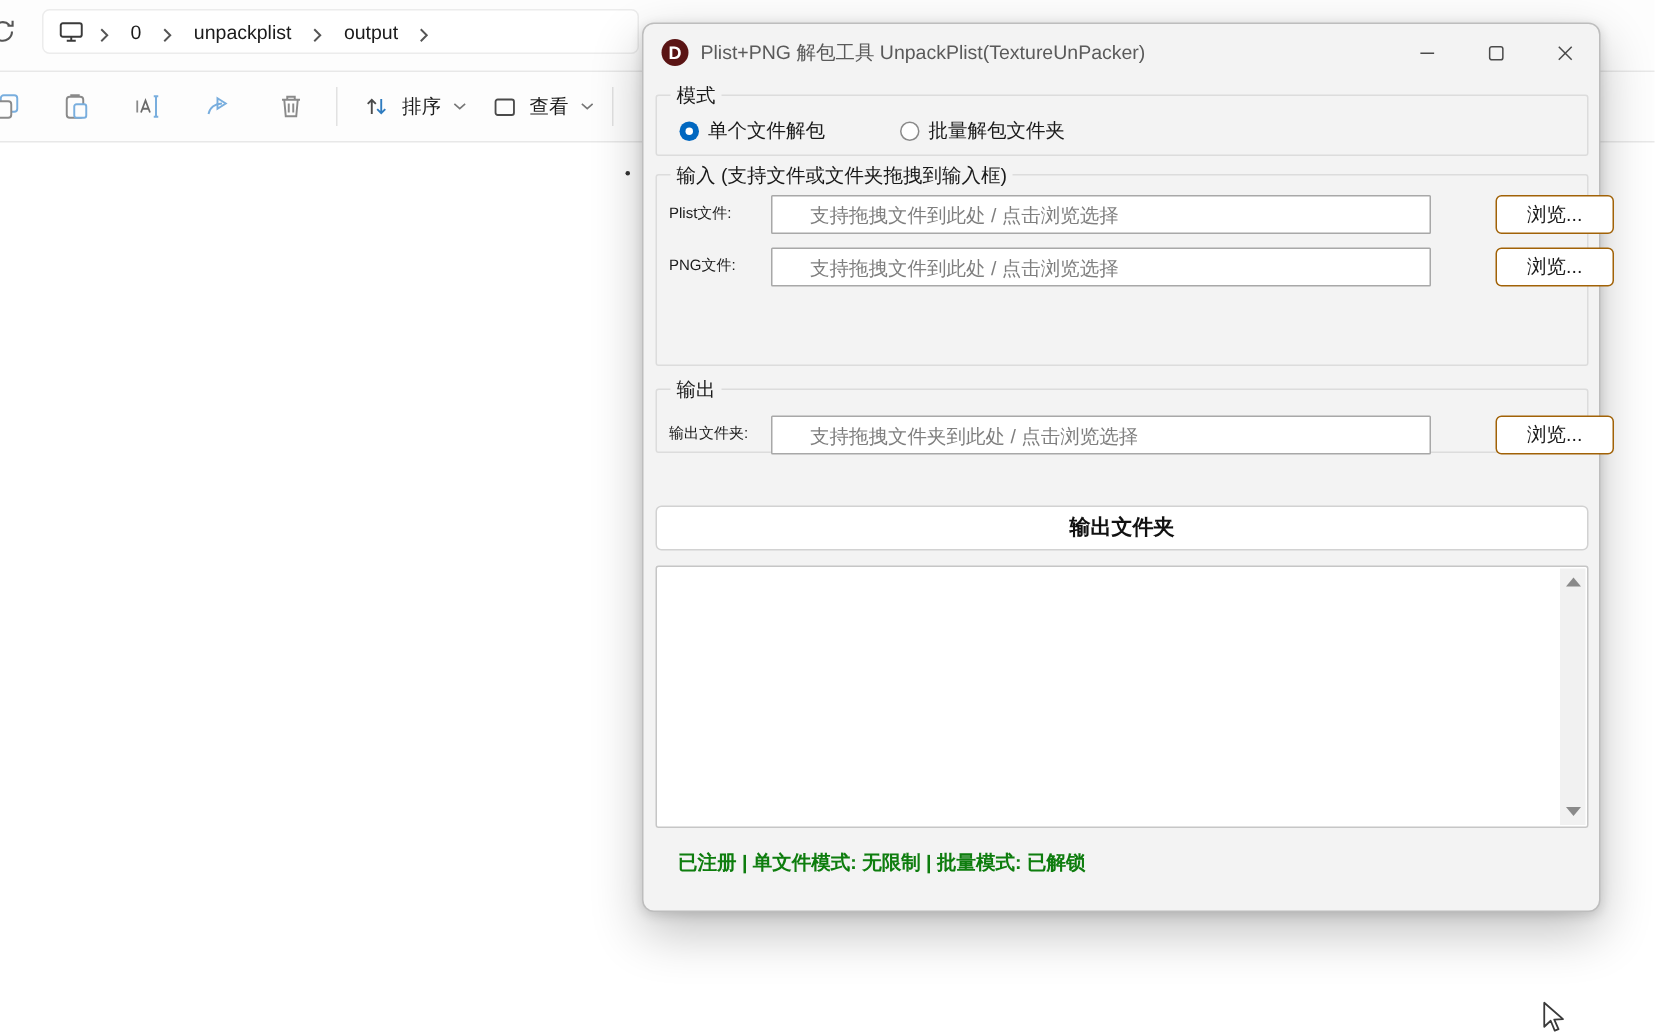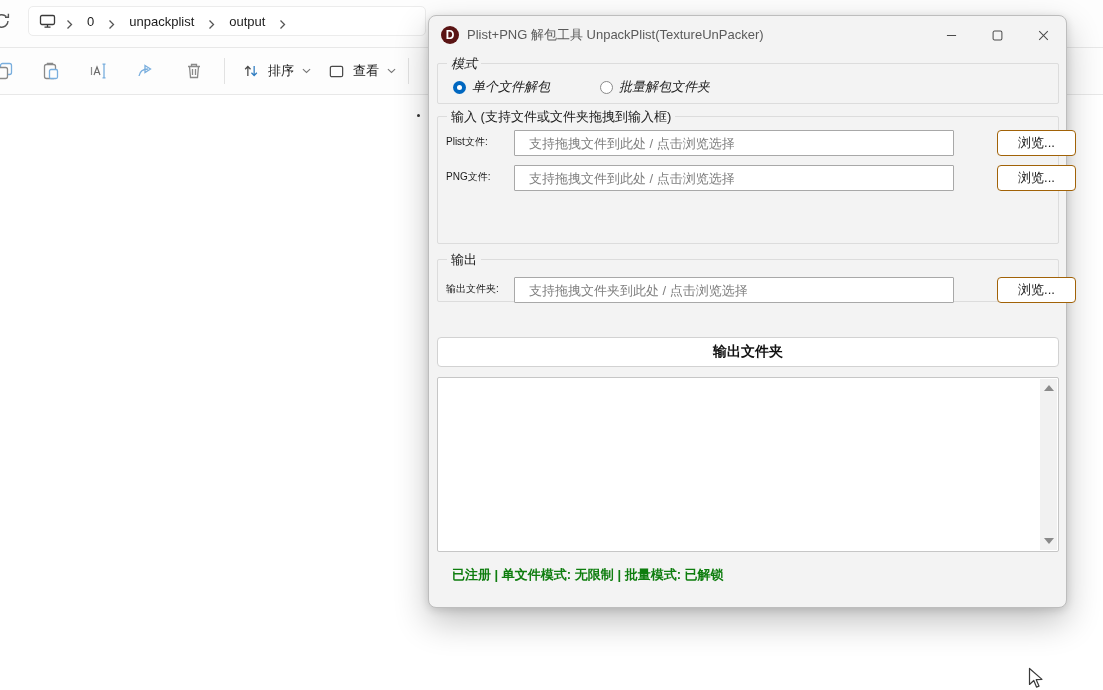--- a/index.html
+++ b/index.html
@@ -48,21 +48,21 @@
   .radio-item { display:flex; align-items:center; gap:6px; font-size:13px; color:#1a1a1a;text-align:center; }
   .rdot { width:13px; height:13px; border-radius:50%; position:relative; flex:0 0 auto; }
   .rdot.sel { background:#0067c0; }
   .rdot.sel::after { content:""; position:absolute; left:4px; top:4px; width:5px; height:5px;
     border-radius:50%; background:#fff; }
   .rdot.unsel { background:#fff; border:1px solid #8a8a8a; }
 
   .frow { position:absolute; left:0; width:100%; height:26px; }
   .frow .flabel { position:absolute; left:8px; top:5px; font-size:10px; color:#1a1a1a; white-space:nowrap; }
   .frow input { position:absolute; left:76px; top:0; width:440px; height:26px;
-    border:1px solid #a8a8a8; background:#fff; font-size:13px; padding:0 14px;
+    border:1px solid #a8a8a8; background:#fff; font-size:13px; padding:0 25px;
     font-family:inherit; color:#1a1a1a; border-radius:1px; }
   .frow input::placeholder { color:#7f7f7f; }
   .browse-btn { position:absolute; left:559px; top:0; width:79px; height:26px;
     background:#fff; border:1px solid #a16207; border-radius:4px;
     font-size:13px; color:#1a1a1a; display:flex; align-items:center; justify-content:center; }
 
   .start-btn { position:absolute; left:8px; top:321px; width:622px; height:30px;
     background:#fff; border:1px solid #d2d2d2; border-radius:4px;
     font-size:14px; font-weight:bold; color:#111;
     display:flex; align-items:center; justify-content:center; }
@@ -194,21 +194,21 @@
           <rect x="1.2" y="1.2" width="9.6" height="9.6" rx="1.6" stroke="#4a4a4a" stroke-width="1.1" fill="none"></rect>
         </svg>
     </span>
     <span class="winbtn">
       <svg viewBox="0 0 12 12">
           <path d="M1.3 1.3l9.4 9.4M10.7 1.3l-9.4 9.4" stroke="#4a4a4a" stroke-width="1.1" fill="none"></path>
         </svg>
     </span>
   </div>
 
-  <div class="group" style="top:47px; height:41px;font-style:italic;">
+  <div class="group" style="top:47px; height:41px;">
     <span class="legend">模式</span>
     <div class="radio-row">
       <span class="radio-item">
         <span class="rdot sel"></span>
         <span>单个文件解包</span>
       </span>
       <span class="radio-item">
         <span class="rdot unsel"></span>
         <span>批量解包文件夹</span>
       </span>

